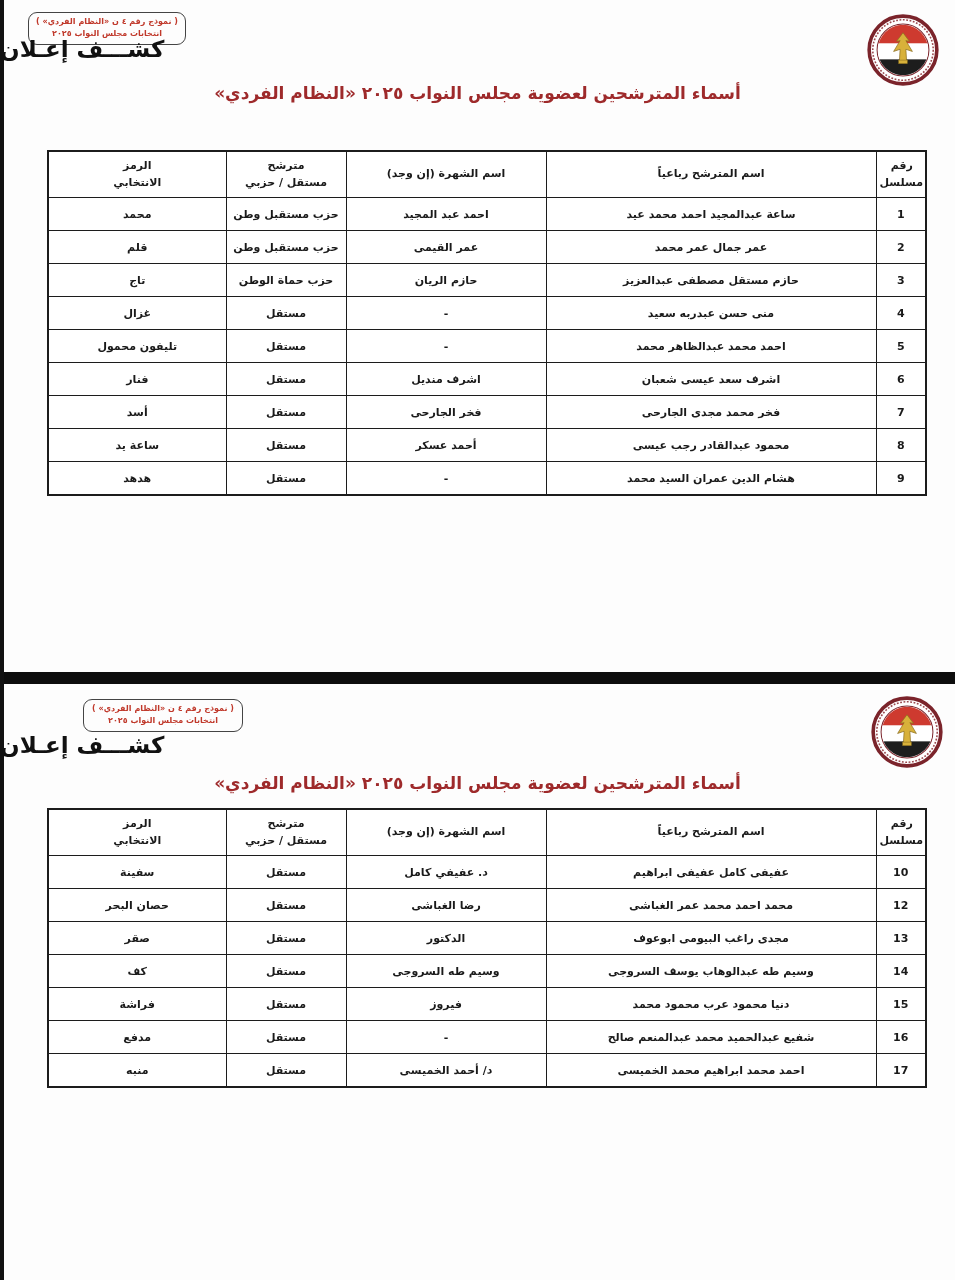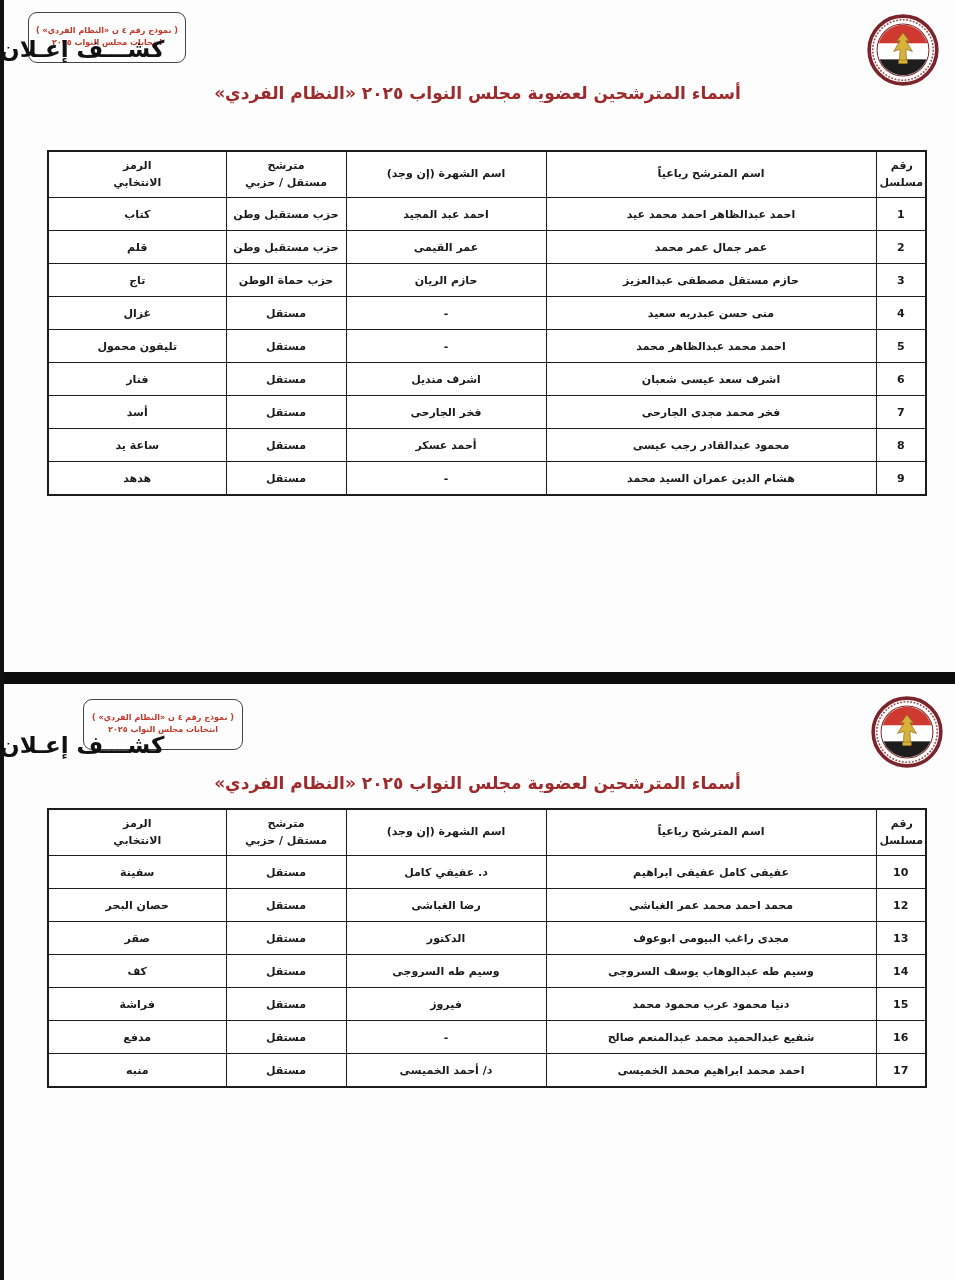--- a/index.html
+++ b/index.html
@@ -9,21 +9,21 @@
   }
   .left-edge{position:absolute;left:0;top:0;width:4px;height:1280px;background:#111;z-index:5;}
   .sheet{position:relative;width:955px;direction:rtl;}
   .sheet-1{height:672px;}
   .page-divider{width:955px;height:12px;background:#0d0d0d;}
   .sheet-2{height:596px;}
 
   .form-box{
     position:absolute;text-align:center;border:1.4px solid #444;border-radius:9px;
     color:var(--box-red,#c0392b);font-size:8px;font-weight:bold;line-height:1.55;
-    padding:12px 4px;direction:rtl;
+    padding:3px 4px;direction:rtl;
   }
   .sheet-1 .form-box{left:28px;top:12px;width:148px;}
   .sheet-2 .form-box{left:83px;top:15px;width:150px;}
 
   .logo{position:absolute;width:72px;height:72px;}
   .sheet-1 .logo{right:16px;top:14px;}
   .sheet-2 .logo{right:12px;top:12px;}
 
   .doc-title{
     position:absolute;left:0;width:100%;text-align:left;margin:0;
@@ -110,24 +110,24 @@
           <th>اسم الشهرة (إن وجد)</th>
           <th>مترشح
 مستقل / حزبي</th>
           <th>الرمز
 الانتخابي</th>
         </tr>
       </thead>
       <tbody>
         <tr>
           <td>1</td>
-          <td>احمد عبدالظاهر احمد محمد عيد</td>
+          <td>ساعة عبدالمجيد احمد محمد عيد</td>
           <td>احمد عبد المجيد</td>
           <td>حزب مستقبل وطن</td>
-          <td>كتاب</td>
+          <td>محمد</td>
         </tr>
         <tr>
           <td>2</td>
           <td>عمر جمال عمر محمد</td>
           <td>عمر القيمى</td>
           <td>حزب مستقبل وطن</td>
           <td>قلم</td>
         </tr>
         <tr>
           <td>3</td>

